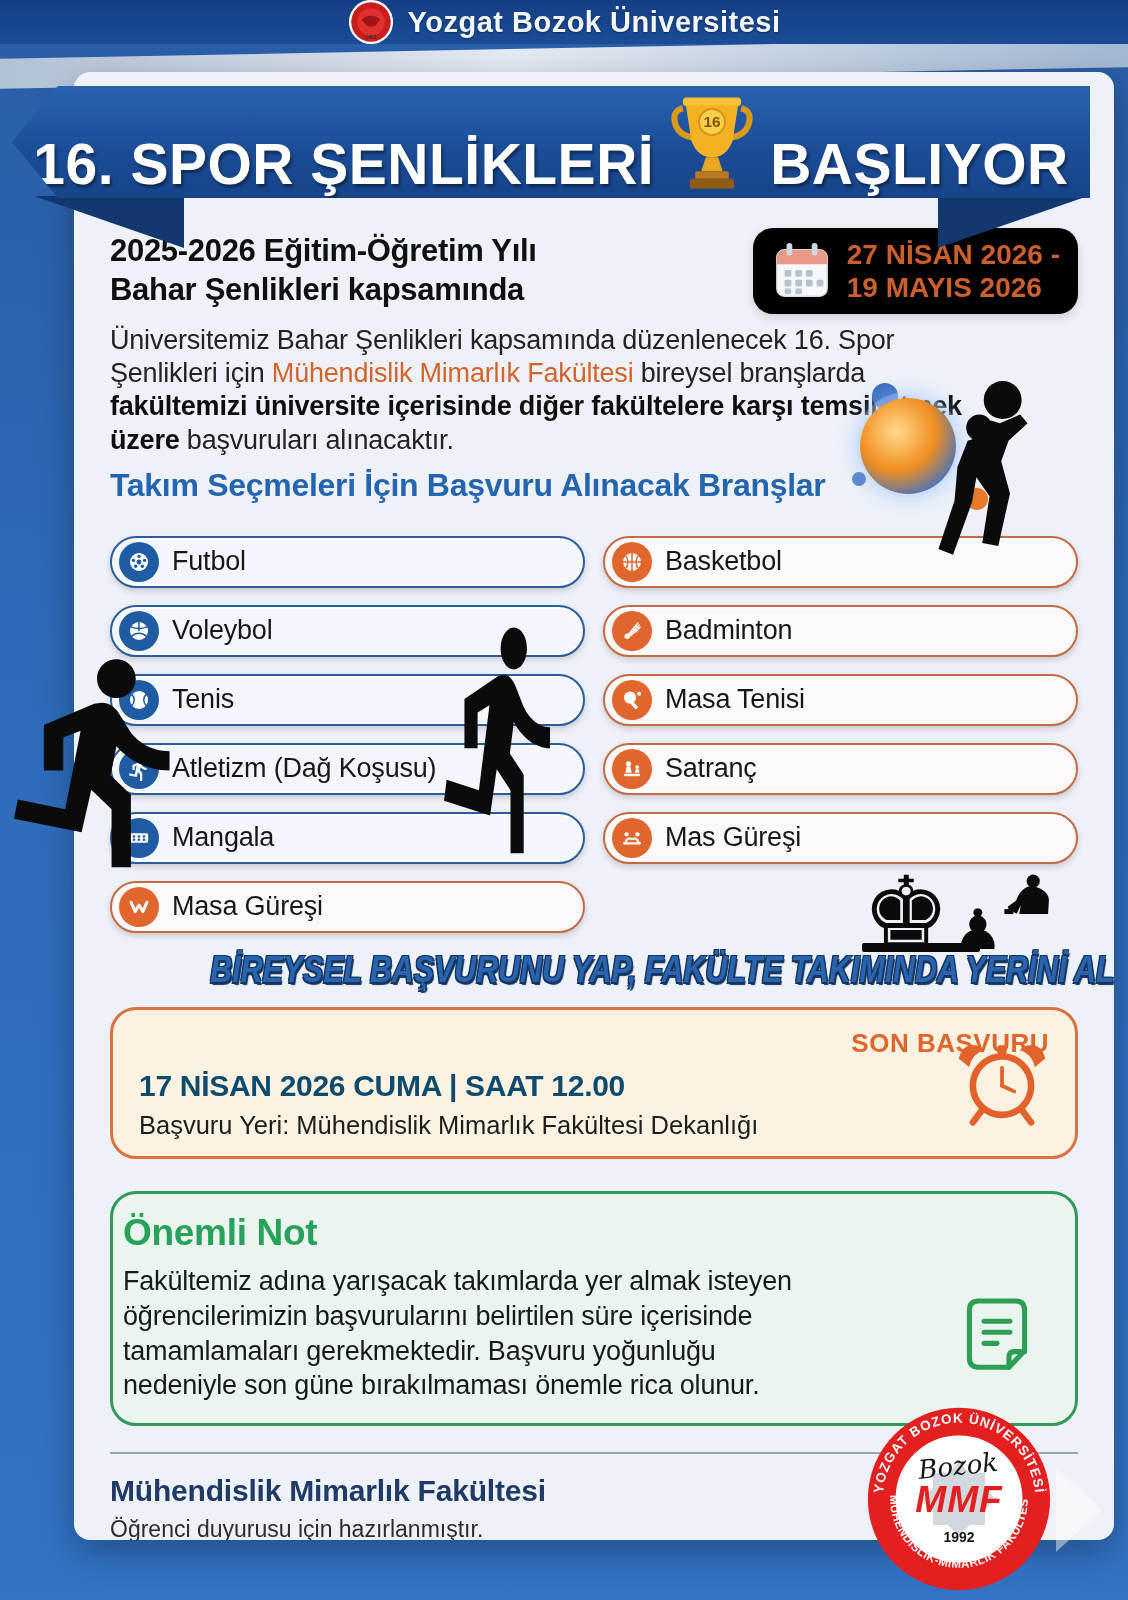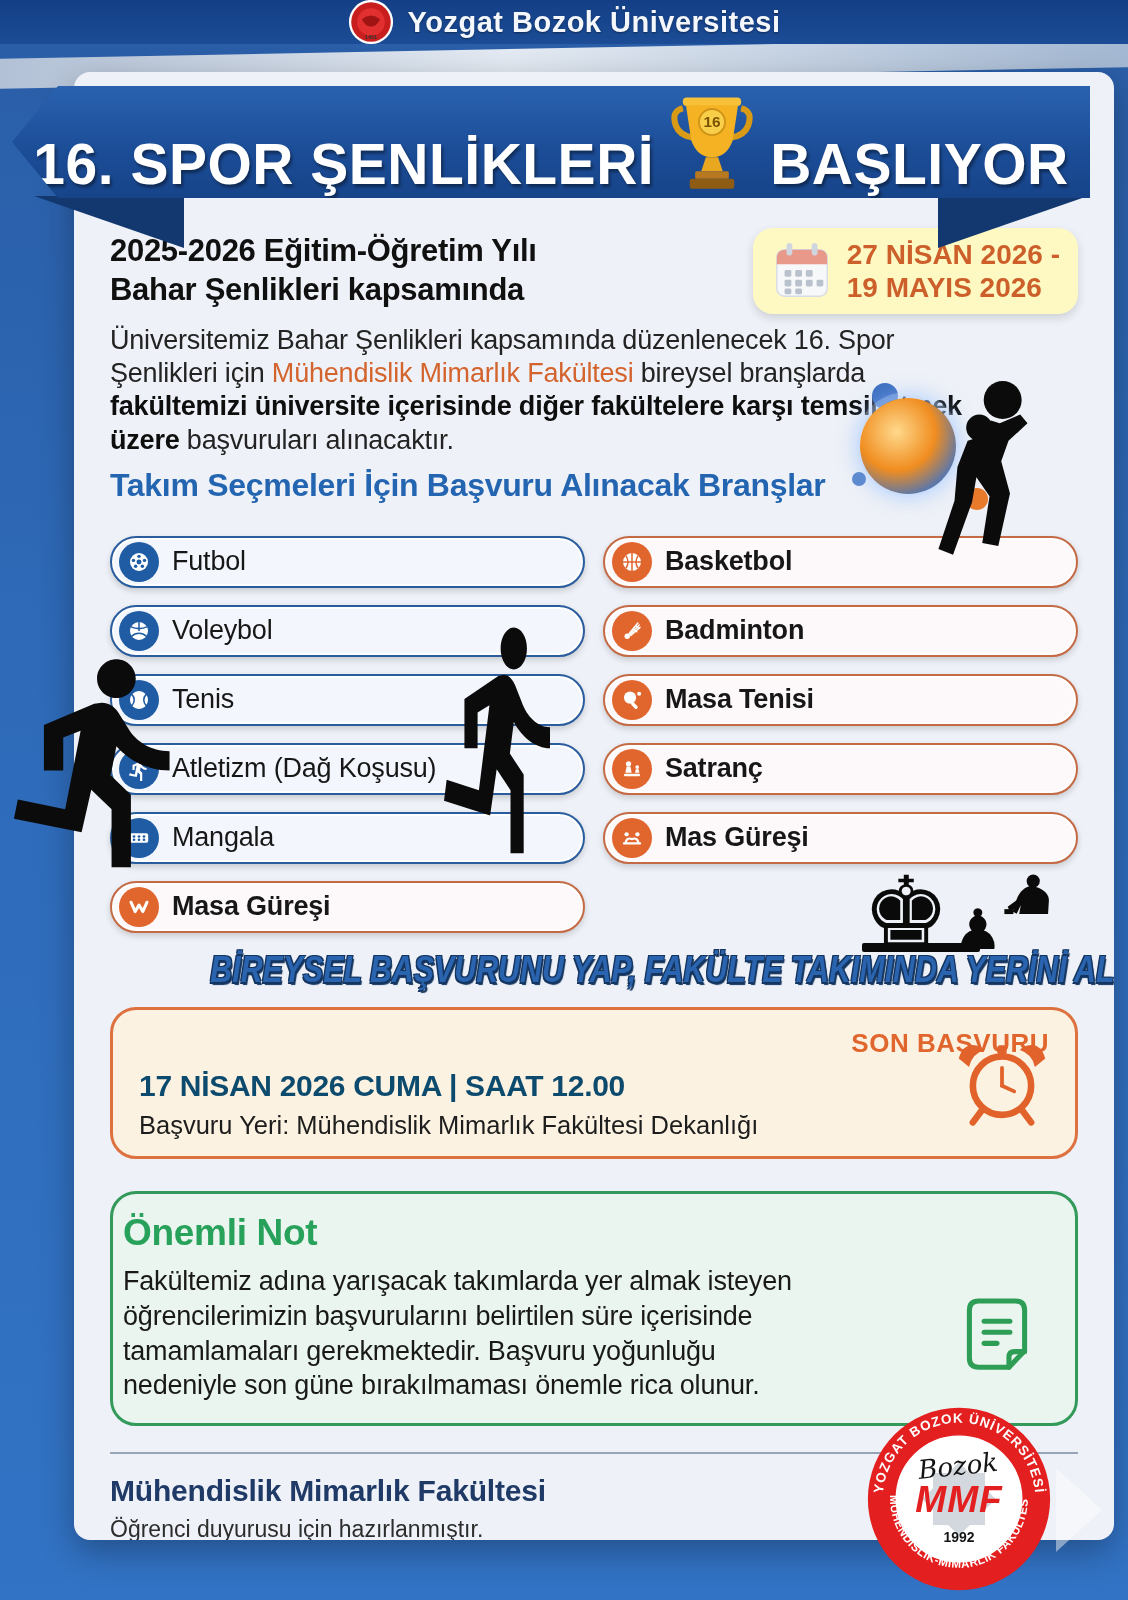--- a/index.html
+++ b/index.html
@@ -31,37 +31,37 @@
     box-shadow:0 6px 14px rgba(0,0,0,.35); }
   .ribbon-text { color:#fff; font-size:57px; font-weight:900; letter-spacing:.5px; white-space:nowrap;
     text-shadow:2px 3px 3px rgba(0,0,0,.4);margin-top:44px; }
   .fold { position:absolute; height:52px; width:150px; background:#12386f; z-index:4; }
   .fold-left { left:34px; top:196px; clip-path:polygon(0 0,100% 0,100% 100%); }
   .fold-right { left:938px; top:196px; clip-path:polygon(0 0,100% 0,0 100%); }
 
   
   .intro-row { display:flex; justify-content:space-between; align-items:center; margin-bottom:10px; }
   .season { font-size:31px; font-weight:800; color:#101010; line-height:1.25; letter-spacing:-.3px; }
-  .date-box { background:#fef9c3; border-radius:20px; padding:10px 18px; display:flex; align-items:center; gap:14px;
+  .date-box { background:#000000; border-radius:20px; padding:10px 18px; display:flex; align-items:center; gap:14px;
     box-shadow:0 4px 10px rgba(0,0,0,.14); }
   .date-text { font-size:28px; font-weight:800; color:#cd5f2a; line-height:1.18; white-space:nowrap; }
 
   
   .intro-par { font-size:27px; line-height:1.23; color:#232323; max-width:880px; margin-bottom:10px; letter-spacing:-.2px; }
   .seg-orange { color:#d4642d; }
   .seg-bold { font-weight:800; color:#0e0e0e; }
 
   .branches-heading { font-size:32px; font-weight:800; color:#2465b1; margin-bottom:32px; letter-spacing:-.3px; }
 
   
   .sports-grid { display:grid; grid-template-columns:1fr 1fr; column-gap:18px; row-gap:17px; margin-bottom:16px; position:relative; z-index:5; }
   .pill { height:52px; border-radius:28px; display:flex; align-items:center; gap:13px; padding-left:7px;
     box-shadow:inset 0 0 0 2px rgba(255,255,255,.95), 0 3px 6px rgba(0,0,0,.16); }
   .pill.blue { background:#f3f7fd; border:2.5px solid #2a5d9e; }
-  .pill.orange { background:#fdf8fa; border:2.5px solid #c46a45;font-weight:bold; }
+  .pill.orange { background:#fdf8fa; border:2.5px solid #c46a45; }
   .pill-icon { width:40px; height:40px; border-radius:50%; flex:0 0 40px; display:flex; align-items:center; justify-content:center; }
   .pill.blue .pill-icon { background:#1f5ca3; color:#1f5ca3; }
   .pill.orange .pill-icon { background:#e0662e; color:#e0662e; }
   .pill-icon svg { width:26px; height:26px; display:block; }
   .pill-label { font-size:27px; color:#171717; letter-spacing:-.2px; }
 
   
   .slogan { text-align:center; margin-bottom:16px; }
   .slogan span { display:inline-block; transform:scaleX(.82); transform-origin:center;
     font-size:37px; font-style:italic; font-weight:900; color:#2a63ae; white-space:nowrap; letter-spacing:0;

